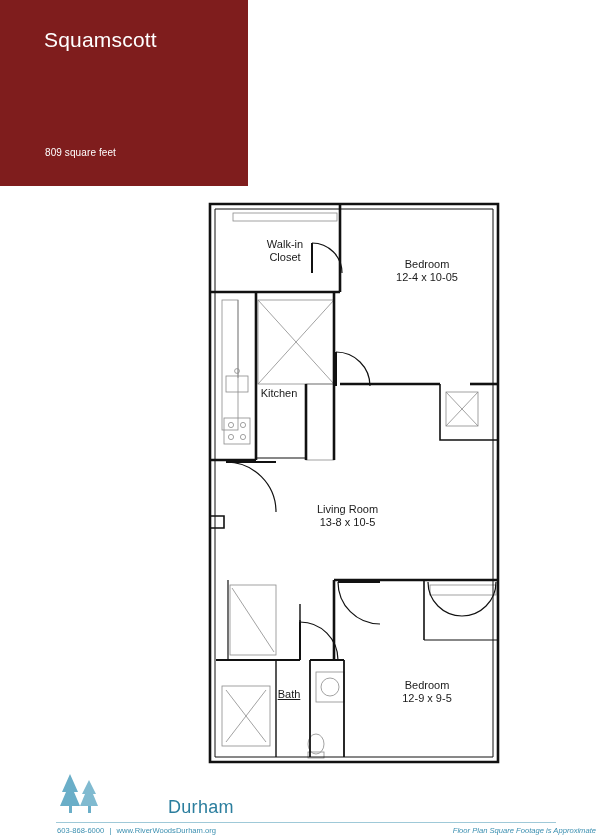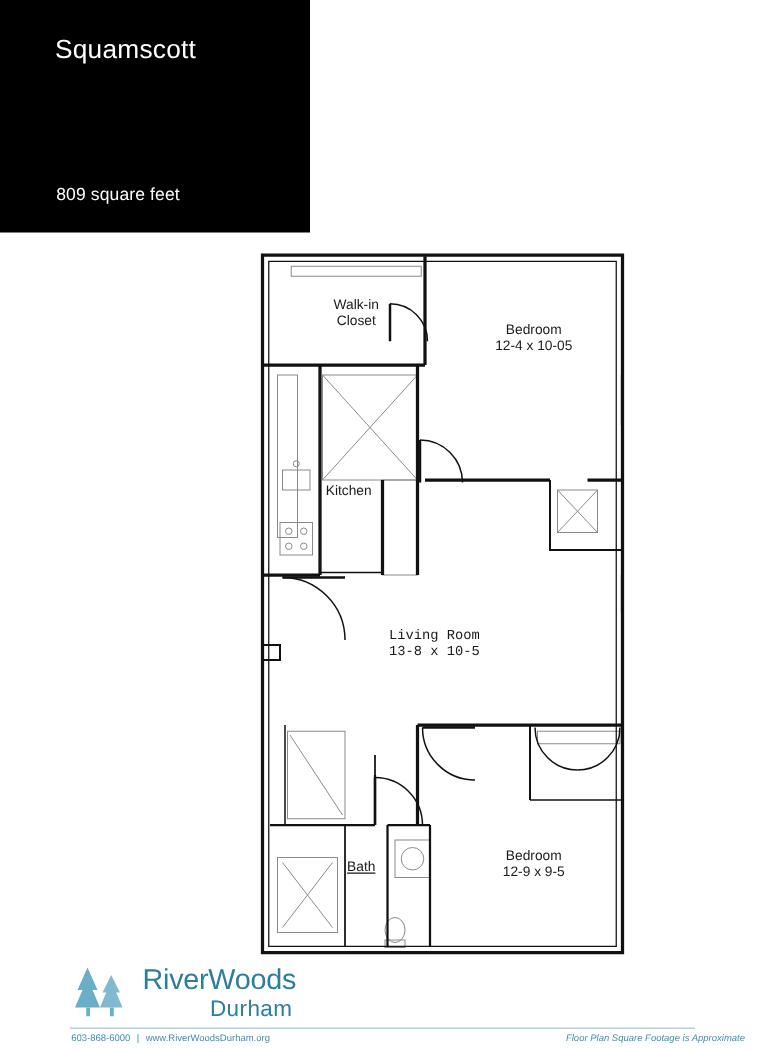--- a/index.html
+++ b/index.html
@@ -12,21 +12,21 @@
     position: relative;
     overflow: hidden;
   }
 
   
   .header-block {
     position: absolute;
     left: 0; top: 0;
     width: 248px;
     height: 186px;
-    background: #000000;
+    background: #7f1d1d;
     color: #ffffff;
   }
   .header-title {
     position: absolute;
     left: 44px; top: 28px;
     font-size: 21px;
     font-weight: 400;
     letter-spacing: 0.2px;
     color: #ffffff;
   }
@@ -34,21 +34,21 @@
     position: absolute;
     left: 45px; top: 70px;
     font-size: 13.5px;
     line-height: 20.5px;
     font-weight: 300;
     color: #ffffff;
   }
   .header-sqft {
     position: absolute;
     left: 45px; top: 147px;
-    font-size: 14px;
+    font-size: 10px;
     color: #ffffff;
     letter-spacing: 0.1px;
   }
 
   
   #plan {
     position: absolute;
     left: 0; top: 0;
   }
 
@@ -239,21 +239,21 @@
 
 <div class="room-label" style="left:372px; top:258px; width:110px;">
   <span>Bedroom</span>
   <span class="dim">12-4 x 10-05</span>
 </div>
 
 <div class="room-label" style="left:248px; top:387px; width:62px;">
   <span>Kitchen</span>
 </div>
 
-<div class="room-label" style="left:295px; top:503px; width:105px;font-family:Liberation Mono, monospace;">
+<div class="room-label" style="left:295px; top:503px; width:105px;">
   <span>Living Room</span>
   <span class="dim">13-8 x 10-5</span>
 </div>
 
 <div class="room-label" style="left:262px; top:688px; width:54px;text-decoration:underline;">
   <span>Bath</span>
 </div>
 
 <div class="room-label" style="left:372px; top:679px; width:110px;">
   <span>Bedroom</span>
@@ -262,21 +262,20 @@
 
 <div class="logo-wrap">
   <svg class="logo-trees" width="52" height="42" viewBox="0 0 52 42">
     <g fill="#6aaec8">
       <path d="M14 2 L22 20 L18 20 L24 34 L4 34 L10 20 L6 20 Z"></path>
       <path d="M13 34 h3 v7 h-3 z"></path>
       <path d="M33 8 L40 22 L37 22 L42 34 L24 34 L29 22 L26 22 Z" opacity="0.85"></path>
       <path d="M32 34 h3 v7 h-3 z"></path>
     </g>
   </svg>
-  <div class="logo-text">RiverWoods</div>
   <div class="logo-sub">Durham</div>
 </div>
 
 <div class="footer-rule"></div>
 <div class="footer-left">
   <span>603-868-6000</span>
   <span class="footer-sep">|</span>
   <span>www.RiverWoodsDurham.org</span>
 </div>
 <div class="footer-right">Floor Plan Square Footage is Approximate</div>

